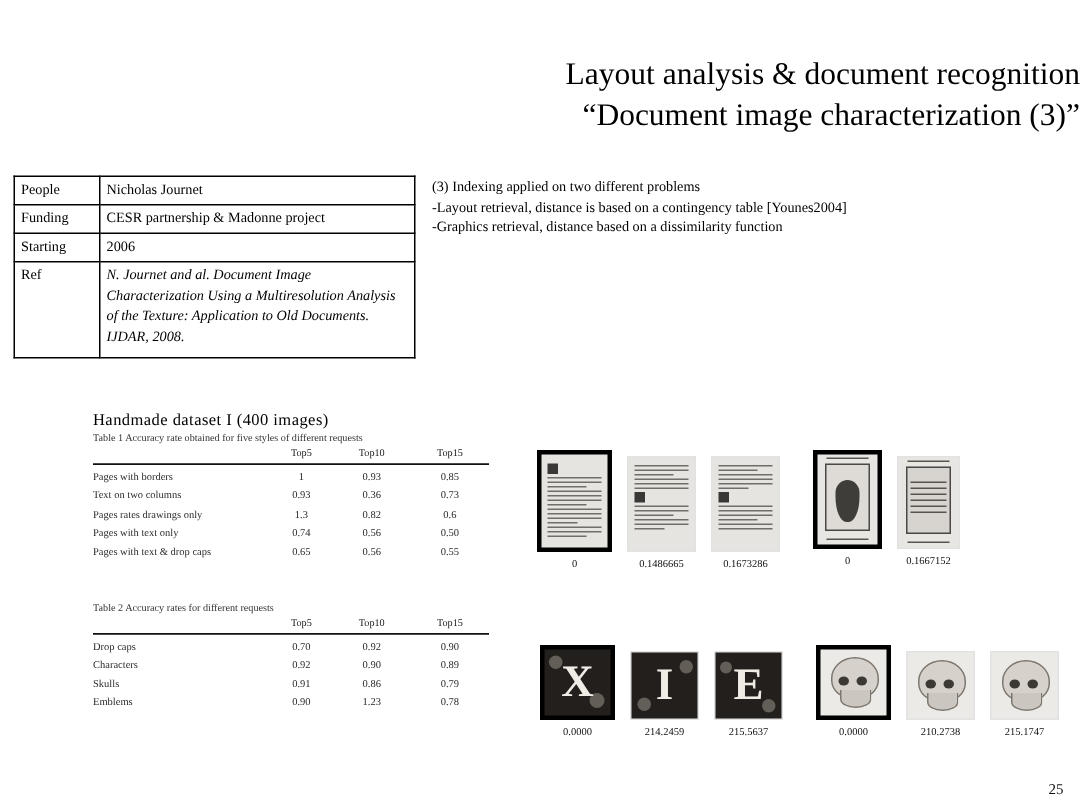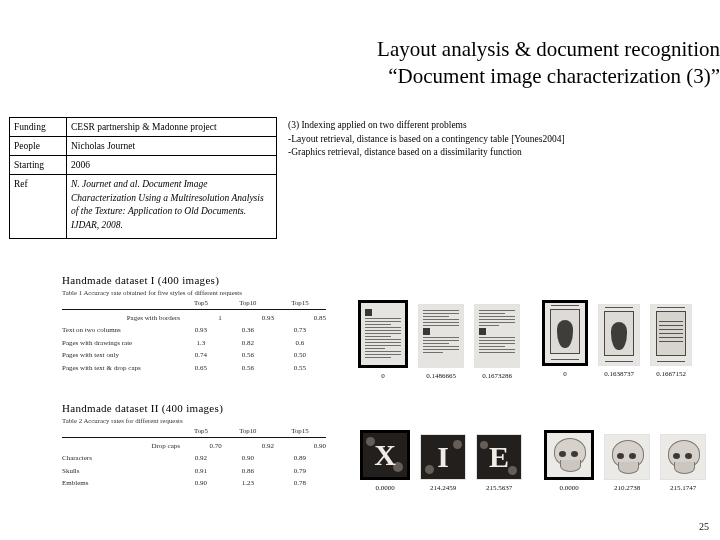--- a/index.html
+++ b/index.html
@@ -99,21 +99,21 @@
   .ds-table td {
     padding: 2.2px 0;
     text-align: center;
     color: #2a2a2a;
   }
   .ds-table td.lbl {
     text-align: left;
     width: 118px;
     color: #2a2a2a;
   }
-  .ds-table tbody tr:first-child td { padding-top: 4px; text-align: right; }
+  .ds-table tbody tr:first-child td { padding-top: 4px; }
 
   
   .strip { position: absolute; }
   .strip.top-strip { left: 358px; top: 300px; }
   .strip.bottom-strip { left: 360px; top: 430px; }
 
   .group { display: inline-block; vertical-align: top; }
   .group + .group { margin-left: 18px; }
 
   .thumbs { display: flex; align-items: flex-end; }
@@ -265,26 +265,26 @@
 <body>
 
 <div class="slide-title">
   <span class="line">Layout analysis &amp; document recognition</span>
   <span class="line">“Document image characterization (3)”</span>
 </div>
 
 <table class="info-table">
   <tbody>
     <tr>
+      <td class="k">People</td>
+      <td class="v">Nicholas Journet</td>
+    </tr>
+    <tr>
       <td class="k">Funding</td>
       <td class="v">CESR partnership &amp; Madonne project</td>
-    </tr>
-    <tr>
-      <td class="k">People</td>
-      <td class="v">Nicholas Journet</td>
     </tr>
     <tr>
       <td class="k">Starting</td>
       <td class="v">2006</td>
     </tr>
     <tr>
       <td class="k">Ref</td>
       <td class="v ref-v">N. Journet and al. Document Image Characterization Using a Multiresolution Analysis of the Texture: Application to Old Documents. IJDAR, 2008.</td>
     </tr>
   </tbody>
@@ -315,21 +315,21 @@
         <td>0.93</td>
         <td>0.85</td>
       </tr>
       <tr>
         <td class="lbl">Text on two columns</td>
         <td>0.93</td>
         <td>0.36</td>
         <td>0.73</td>
       </tr>
       <tr>
-        <td class="lbl">Pages with drawings rate</td>
+        <td class="lbl">Pages rates drawings only</td>
         <td>1.3</td>
         <td>0.82</td>
         <td>0.6</td>
       </tr>
       <tr>
         <td class="lbl">Pages with text only</td>
         <td>0.74</td>
         <td>0.56</td>
         <td>0.50</td>
       </tr>
@@ -337,21 +337,20 @@
         <td class="lbl">Pages with text &amp; drop caps</td>
         <td>0.65</td>
         <td>0.56</td>
         <td>0.55</td>
       </tr>
     </tbody>
   </table>
 </div>
 
 <div class="dataset two">
-  <div class="ds-heading">Handmade dataset II (400 images)</div>
   <div class="ds-caption">Table 2  Accuracy rates for different requests</div>
   <table class="ds-table">
     <thead>
       <tr class="head-rule">
         <th class="lbl"></th>
         <th>Top5</th>
         <th>Top10</th>
         <th>Top15</th>
       </tr>
     </thead>
@@ -456,29 +455,20 @@
   <div class="group">
     <div class="thumbs">
       <div class="thumb-cell">
         <div class="thumb page-fig sel">
           <div class="ln2"></div>
           <div class="frame"></div>
           <div class="figure"></div>
           <div class="cap"></div>
         </div>
         <div class="thumb-label">0</div>
-      </div>
-      <div class="thumb-cell">
-        <div class="thumb page-fig plain">
-          <div class="ln2"></div>
-          <div class="frame"></div>
-          <div class="figure"></div>
-          <div class="cap"></div>
-        </div>
-        <div class="thumb-label">0.1638737</div>
       </div>
       <div class="thumb-cell">
         <div class="thumb page-fig texty plain">
           <div class="ln2"></div>
           <div class="frame"></div>
           <div class="tl" style="top:16px"></div>
           <div class="tl" style="top:20px"></div>
           <div class="tl" style="top:24px"></div>
           <div class="tl" style="top:28px"></div>
           <div class="tl" style="top:32px"></div>

